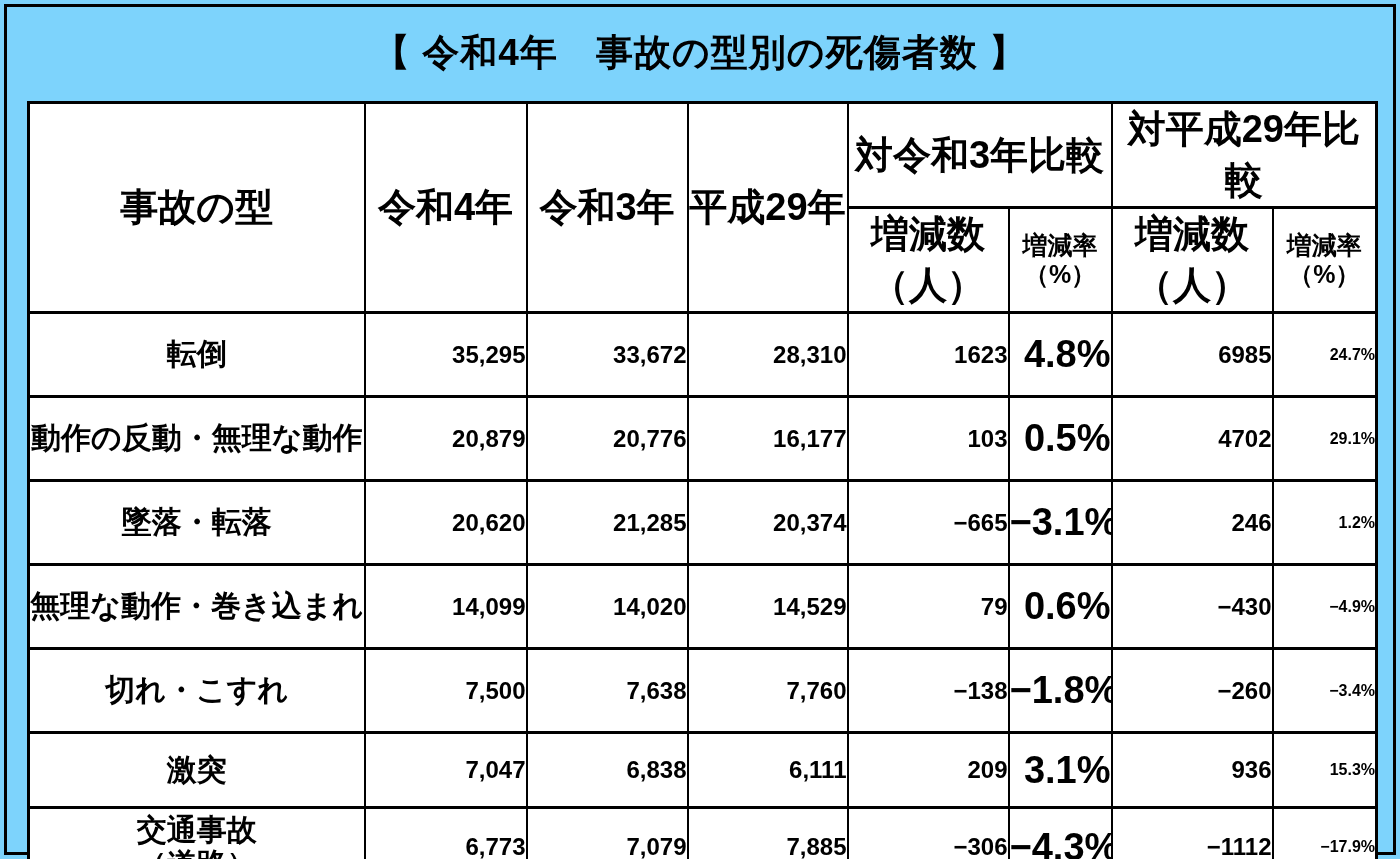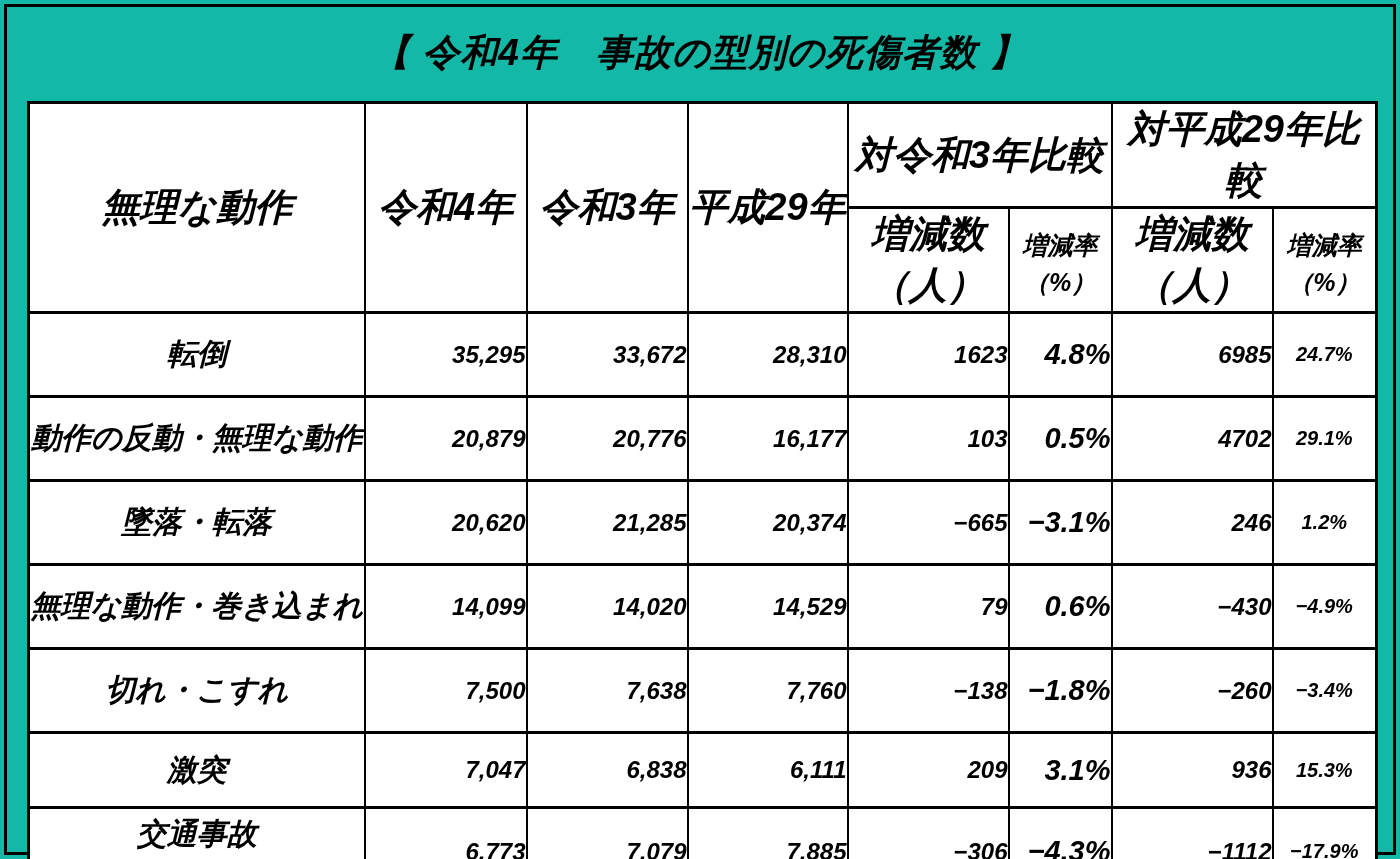--- a/index.html
+++ b/index.html
@@ -8,23 +8,22 @@
     background: #ffffff;
     width: 1400px;
     height: 859px;
     font-family: "Liberation Sans", "DejaVu Sans", sans-serif;
     color: #000000;
   }
   .page {
     position: relative;
     width: 1400px;
     height: 859px;
-    background: #14b8a6;
+    background: #7dd3fc;
     overflow: hidden;
-    font-style: italic;
   }
   .outer-frame {
     position: absolute;
     left: 4px;
     top: 4px;
     width: 1392px;
     height: 851px;
     border: 3px solid #000000;
     box-sizing: border-box;
   }
@@ -92,32 +91,32 @@
     vertical-align: middle;
     line-height: 1.15;
   }
   td.num-cell {
     font-size: 24px;
     text-align: right;
     vertical-align: middle;
     padding-right: 10px;
   }
   td.rate-cell {
-    font-size: 29px;
+    font-size: 38px;
     text-align: right;
     vertical-align: middle;
     padding-right: 6px;
   }
   td.rate-cell-small {
-    font-size: 20px;
-    text-align: center;
+    font-size: 16px;
+    text-align: right;
     vertical-align: middle;
     padding-right: 6px;
   }
-  .two-line span { display: block; margin-top: 8px; }
+  .two-line span { display: block; }
 </style>
 </head>
 <body>
 
 <div class="page">
   <div class="outer-frame"></div>
 
   <div class="doc-title">【 令和4年　事故の型別の死傷者数 】</div>
 
   <table class="main-table">
@@ -127,21 +126,21 @@
         <col class="c-r3">
         <col class="c-h29">
       <col class="c-d1">
         <col class="c-p1">
         <col class="c-d2">
         <col class="c-p2">
     </colgroup>
 
     <tbody>
         <tr class="hdr-top">
-      <th class="hdr" rowspan="2">無理な動作</th>
+      <th class="hdr" rowspan="2">事故の型</th>
       <th class="hdr" rowspan="2">令和4年</th>
       <th class="hdr" rowspan="2">令和3年</th>
       <th class="hdr" rowspan="2">平成29年</th>
       <th class="hdr" colspan="2">対令和3年比較</th>
       <th class="hdr" colspan="2">対平成29年比較</th>
     </tr>
     <tr class="hdr-sub">
       <th class="hdr">増減数（人）</th>
       <th class="hdr-rate two-line">
         <span>増減率</span>

